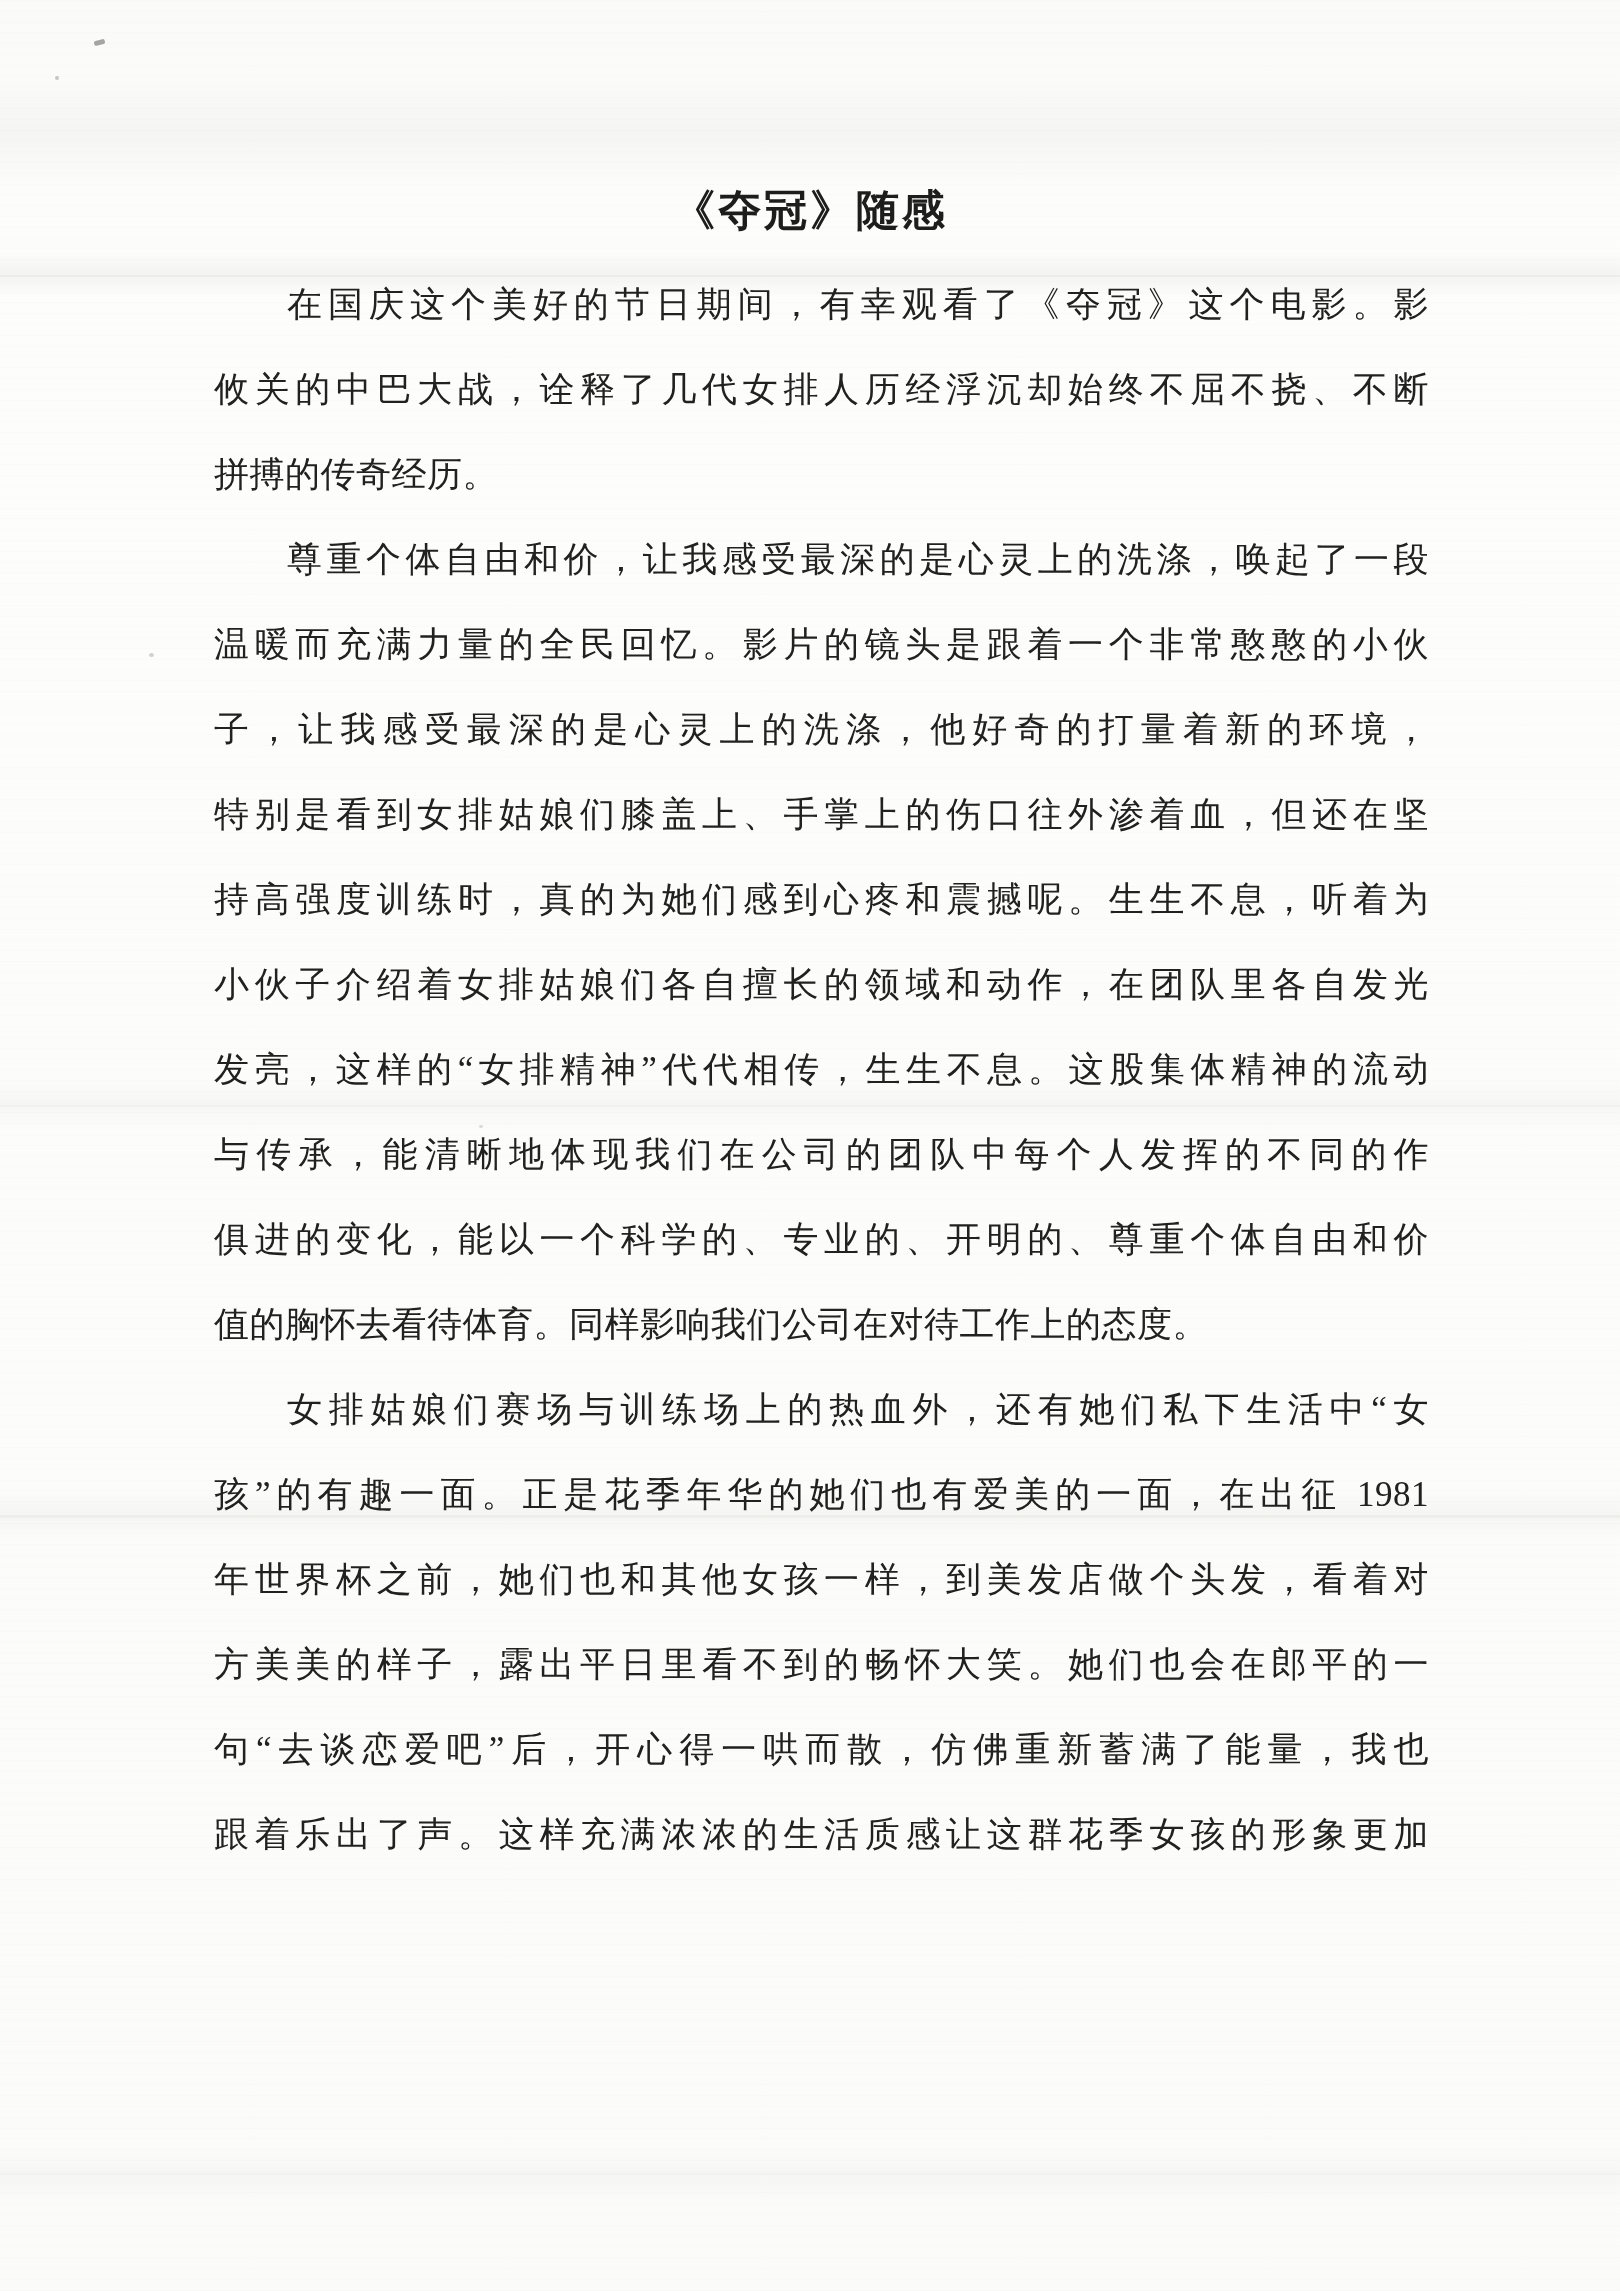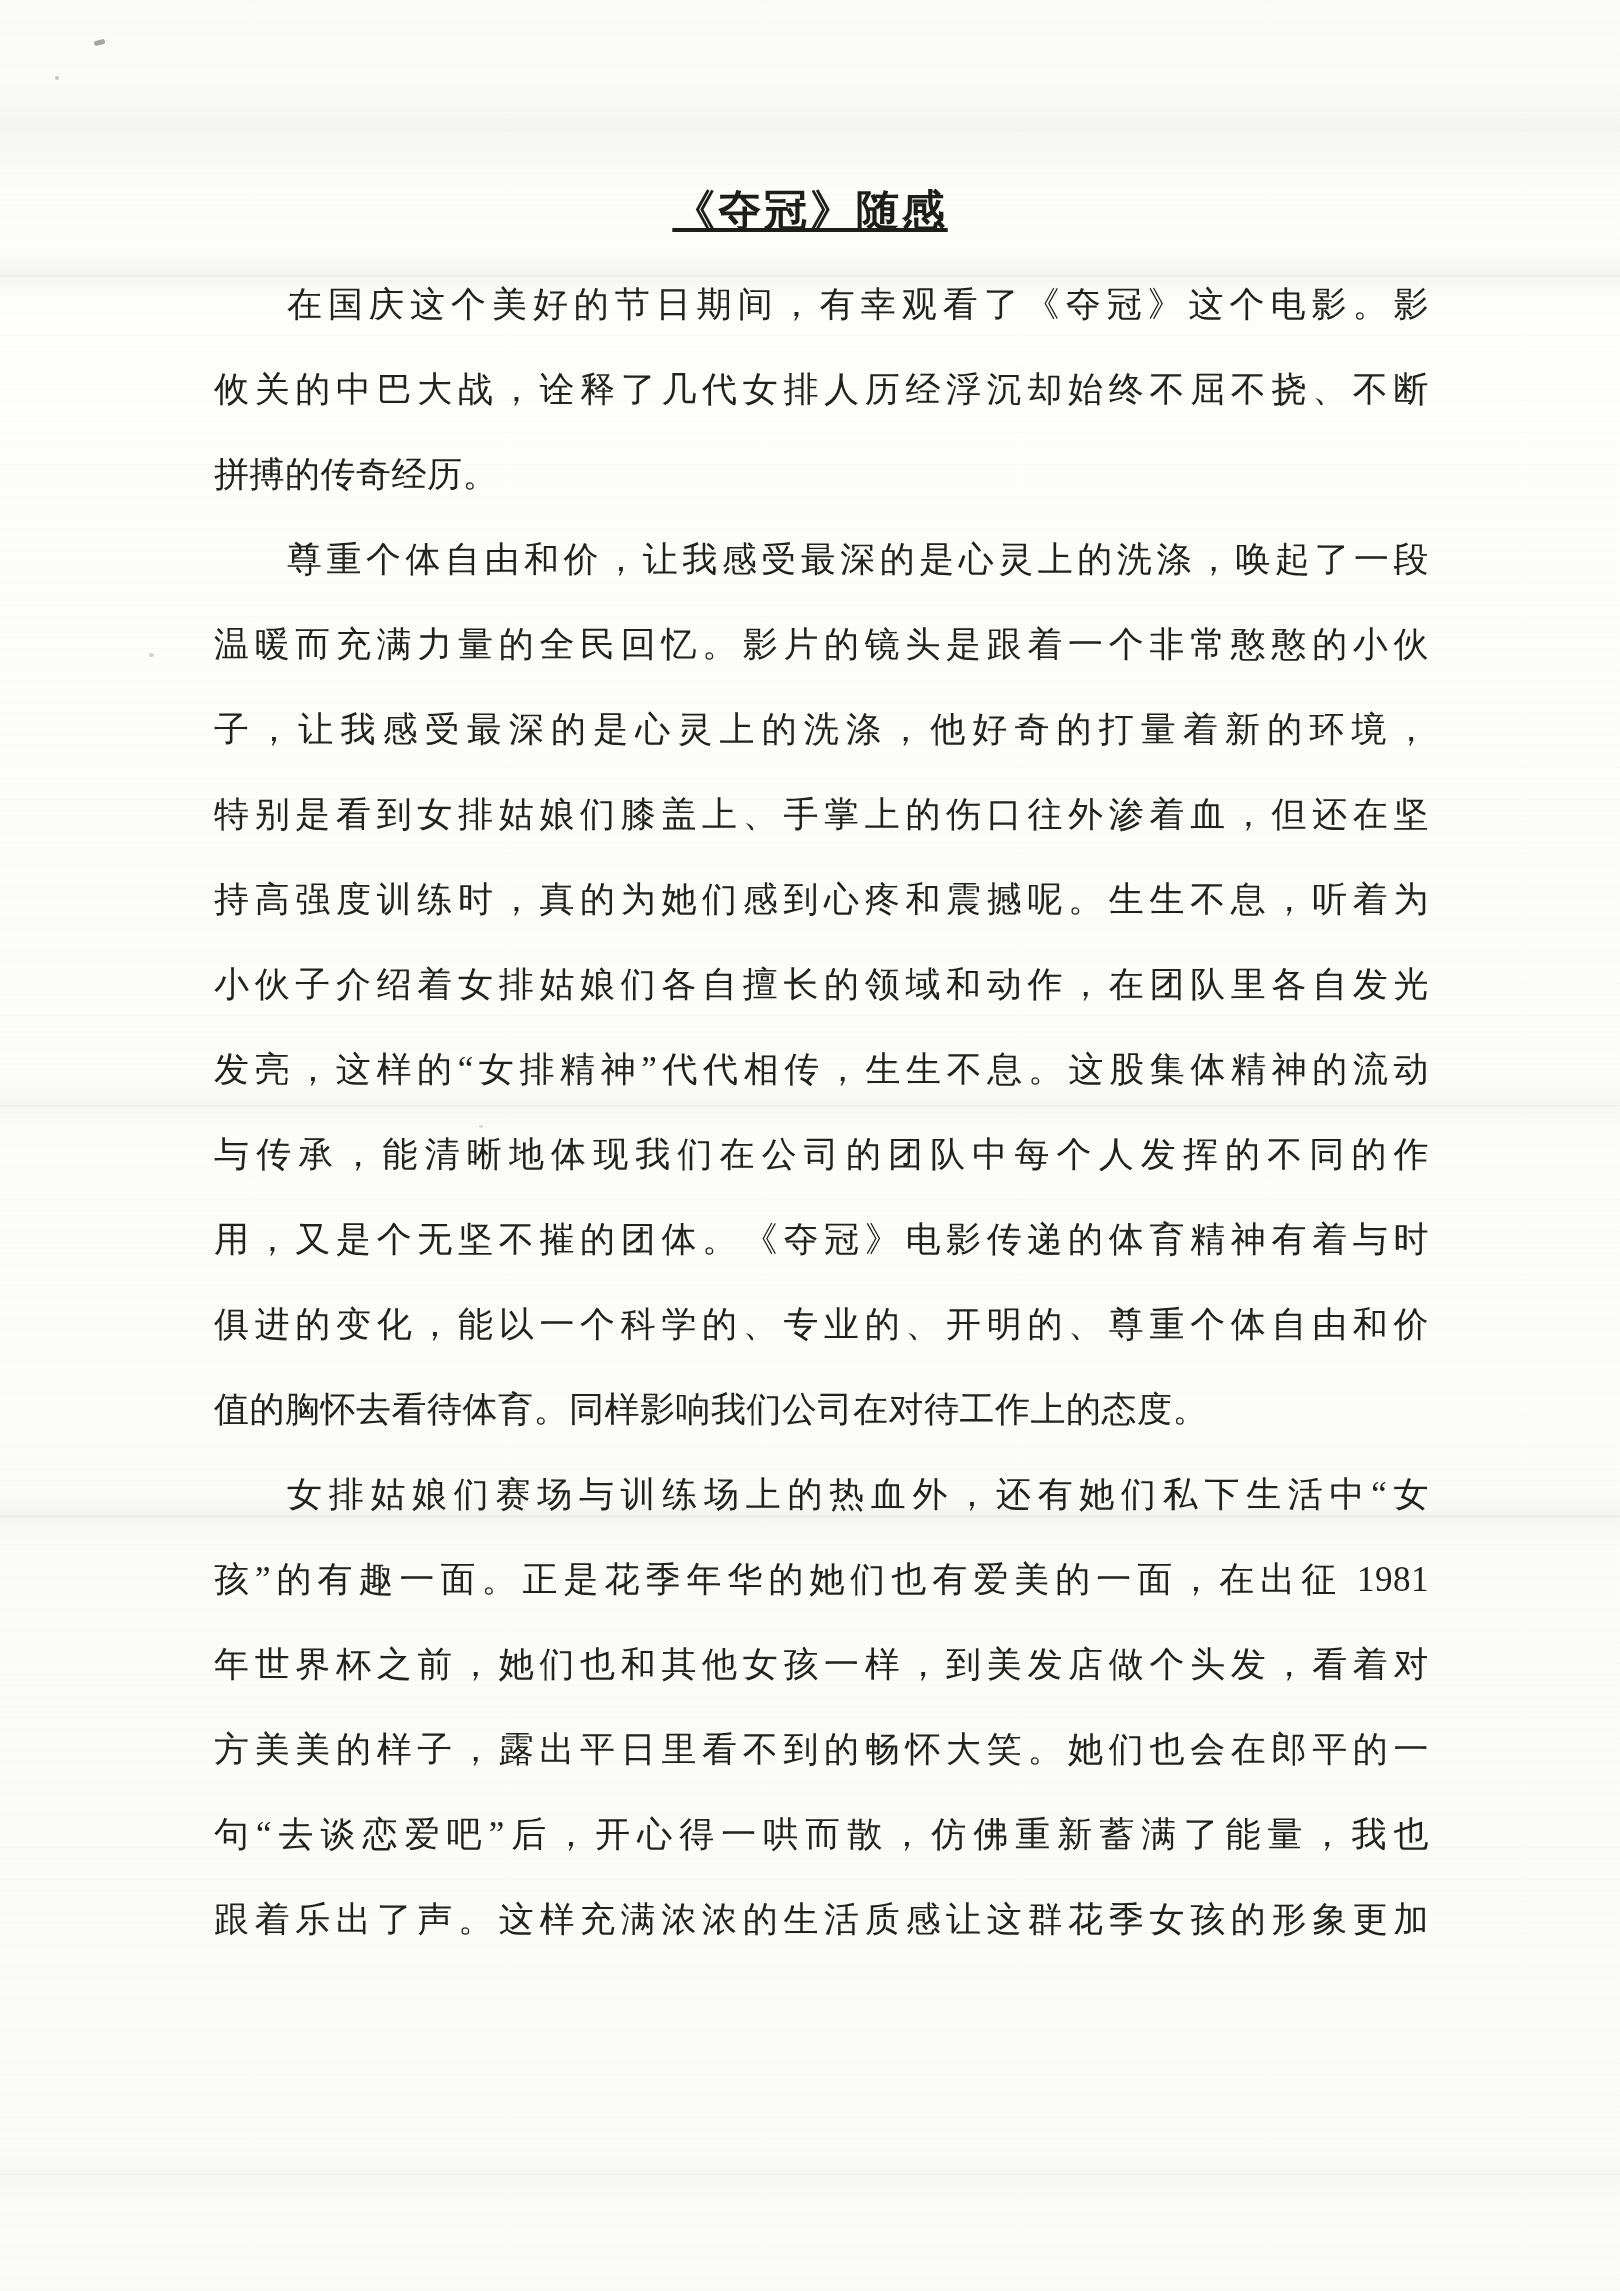--- a/index.html
+++ b/index.html
@@ -65,21 +65,20 @@
     position: absolute;
     top: 178px;
     left: 0;
     width: 100%;
     text-align: center;
     font-size: 43px;
     line-height: 65px;
     font-weight: 700;
     letter-spacing: 2.9px;
     color: #1d1d1c;
-    text-decoration: underline;
   }
   .doc-body {
     position: absolute;
     top: 262px;
     left: 214px;
     width: 1215px;
   }
   .line {
     height: 85px;
     line-height: 85px;
@@ -122,21 +121,20 @@
       <div class="line">攸关的中巴大战，诠释了几代女排人历经浮沉却始终不屈不挠、不断</div>
       <div class="line last">拼搏的传奇经历。</div>
       <div class="line indent">尊重个体自由和价，让我感受最深的是心灵上的洗涤，唤起了一段</div>
       <div class="line">温暖而充满力量的全民回忆。影片的镜头是跟着一个非常憨憨的小伙</div>
       <div class="line">子，让我感受最深的是心灵上的洗涤，他好奇的打量着新的环境，</div>
       <div class="line">特别是看到女排姑娘们膝盖上、手掌上的伤口往外渗着血，但还在坚</div>
       <div class="line">持高强度训练时，真的为她们感到心疼和震撼呢。生生不息，听着为</div>
       <div class="line">小伙子介绍着女排姑娘们各自擅长的领域和动作，在团队里各自发光</div>
       <div class="line">发亮，这样的“女排精神”代代相传，生生不息。这股集体精神的流动</div>
       <div class="line">与传承，能清晰地体现我们在公司的团队中每个人发挥的不同的作</div>
-      <div class="line">用，又是个无坚不摧的团体。《夺冠》电影传递的体育精神有着与时</div>
       <div class="line">俱进的变化，能以一个科学的、专业的、开明的、尊重个体自由和价</div>
       <div class="line last">值的胸怀去看待体育。同样影响我们公司在对待工作上的态度。</div>
       <div class="line indent">女排姑娘们赛场与训练场上的热血外，还有她们私下生活中“女</div>
       <div class="line">孩”的有趣一面。正是花季年华的她们也有爱美的一面，在出征 1981</div>
       <div class="line">年世界杯之前，她们也和其他女孩一样，到美发店做个头发，看着对</div>
       <div class="line">方美美的样子，露出平日里看不到的畅怀大笑。她们也会在郎平的一</div>
       <div class="line">句“去谈恋爱吧”后，开心得一哄而散，仿佛重新蓄满了能量，我也</div>
       <div class="line">跟着乐出了声。这样充满浓浓的生活质感让这群花季女孩的形象更加</div>
     </div>
 </div>

